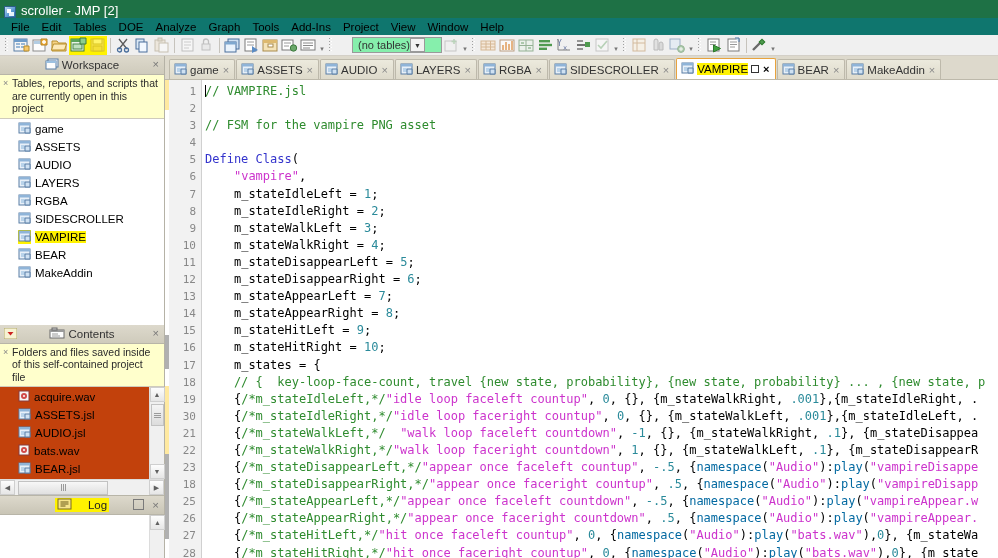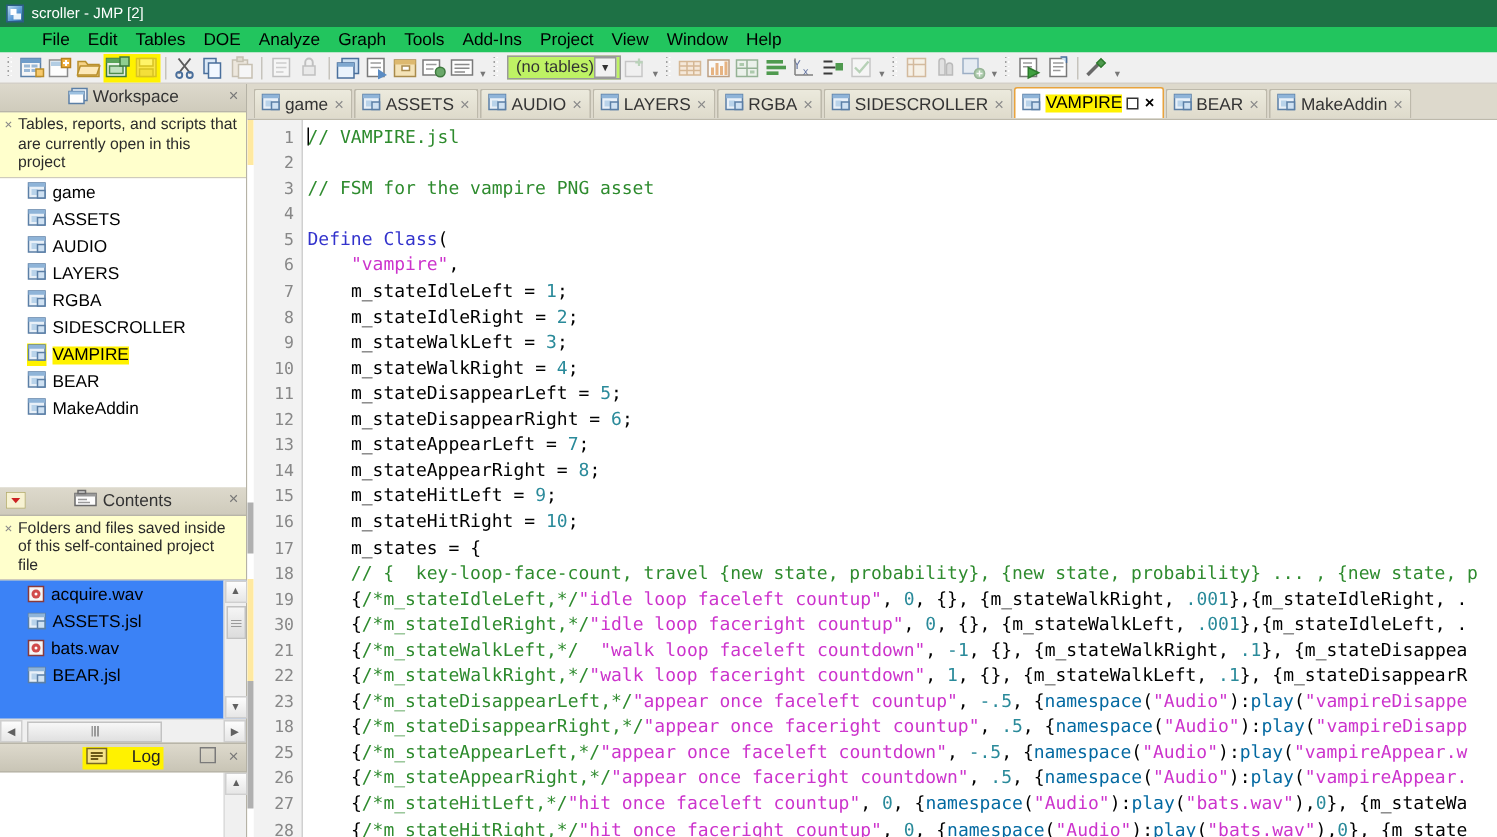--- a/index.html
+++ b/index.html
@@ -6,34 +6,34 @@
   html,body{
     width:998px; height:558px; overflow:hidden;
     font-family:"Liberation Sans", sans-serif;
     background:#f0f0f0;
   }
   #app{ width:998px; height:558px; position:relative; display:flex; flex-direction:column; }
 
   
   .titlebar{
     height:18px; background:#1e7145; color:#ffffff;
-    display:flex; align-items:center; gap:5px; padding-left:4px;
-    font-size:10px; flex:0 0 18px;
+    display:flex; align-items:flex-end; gap:5px; padding-left:4px;
+    font-size:13px; flex:0 0 18px;
   }
   .title-ico{
     width:12px;height:12px;background:linear-gradient(135deg,#b9d9f0 0%,#5d9bd5 55%,#2c6aa0 100%);
     border:1px solid #2c5d86; position:relative; flex:0 0 12px;
   }
   .title-ico::after{content:"";position:absolute;left:2px;top:2px;width:4px;height:4px;background:#fff;}
   .title-ico::before{content:"";position:absolute;right:1px;bottom:1px;width:5px;height:4px;background:#e8f2fa;}
 
   
   .menubar{
-    height:17px; background:#22c55e; display:flex; align-items:center;
-    font-size:11.5px; color:#000; padding-left:22px; flex:0 0 17px;
+    height:17px; background:#0f766e; display:flex; align-items:center;
+    font-size:11.5px; color:#000; padding-left:5px; flex:0 0 17px;
   }
   .menubar .mi{ padding:1px 6px; white-space:nowrap; }
 
   
   .toolbar{
     height:21px; background:#f0f0f0; border-bottom:1px solid #d4d0c8;
     display:flex; align-items:center; padding-left:2px; gap:0px; flex:0 0 21px;
   }
   .grip{ width:6px; height:16px; margin:0 2px; position:relative; flex:0 0 6px;}
   .grip::before{content:"";position:absolute;left:1px;top:1px;width:1px;height:14px;
@@ -41,23 +41,23 @@
   .grip::after{content:"";position:absolute;left:3px;top:1px;width:1px;height:14px;
     background:repeating-linear-gradient(to bottom,#fff 0 1px,transparent 1px 3px);}
   .tbtn{ width:19px;height:19px; display:flex;align-items:center;justify-content:center;
          position:relative; flex:0 0 19px;}
   .tbtn svg{ display:block; }
   .tsep{ width:1px;height:15px;background:#c6c3bc;margin:0 3px; flex:0 0 1px;}
   .tdrop{ width:8px;height:16px;display:flex;align-items:flex-end;justify-content:center;
           font-size:7px;color:#777; flex:0 0 8px;}
   .hl-tool{ background:#fff200; }
   .combo{
-    height:16px; min-width:66px; background:#bef264; border:1px solid #9a9a9a;
-    display:flex;align-items:center; font-size:11px; color:#333; padding:0 2px 0 5px;
-    margin-left:2px; flex:0 0 auto;
+    height:16px; min-width:66px; background:#86efac; border:1px solid #9a9a9a;
+    display:flex;align-items:center; font-size:11px; color:#333; padding:0 16px 0 5px;
+    margin-left:16px; flex:0 0 auto;
   }
   .combo .cbtxt{flex:1;}
   .combo .cbar{width:15px;height:14px;border:1px solid #9a9a9a;background:#f2f2f2;
     display:flex;align-items:center;justify-content:center;font-size:7px;color:#333;}
 
   
   .body{ flex:1; display:flex; min-height:0; background:#ece9d8; }
 
   
   .left{ width:165px; flex:0 0 165px; display:flex; flex-direction:column;
@@ -77,21 +77,21 @@
   }
   .tipbar .tx{position:absolute;left:3px;top:2px;color:#888;font-size:9px;}
   .listbox{ background:#fff; flex:1 1 auto; overflow:hidden; position:relative;
             border-top:1px solid #fff; }
   .litem{ height:18px; display:flex; align-items:center; gap:4px; padding-left:18px;
           font-size:11.5px; color:#000; }
   .litem .lbl{white-space:nowrap;}
   .litem .lbl.hl{background:#fff200;}
 
   
-  .clist-wrap{ flex:0 0 92px; display:flex; background:#3b82f6; position:relative; min-height:0;justify-content:flex-end;}
+  .clist-wrap{ flex:0 0 92px; display:flex; background:#c2410c; position:relative; min-height:0;justify-content:flex-end;}
   .clist{ flex:1; overflow:hidden; padding-top:1px;}
   .vscroll{ width:15px; background:#f0f0f0; border-left:1px solid #dcdcdc;
             display:flex;flex-direction:column; align-items:center; flex:0 0 15px;}
   .vs-arrow{ width:15px;height:15px;background:linear-gradient(to bottom,#fdfdfd,#e6e6e6);
              border:1px solid #cfcfcf;display:flex;align-items:center;justify-content:center;
              font-size:7px;color:#606060;}
   .vs-thumb{ width:13px;height:22px;background:linear-gradient(to bottom,#f5f5f5,#dcdcdc);
              border:1px solid #c2c2c2;margin-top:2px;display:flex;align-items:center;justify-content:center;}
   .vs-thumb i{display:block;width:7px;height:5px;
     background:repeating-linear-gradient(to bottom,#9a9a9a 0 1px,transparent 1px 2px);}
@@ -560,20 +560,29 @@
             <span class="lbl">acquire.wav</span>
           </div>
           <div class="litem">
             <span><svg width="13" height="12">
                   <rect x="1" y="1" width="11" height="10" fill="#e8f0f8" stroke="#5b7fa6"></rect>
                   <rect x="1" y="1" width="11" height="2.5" fill="#8fb4d8"></rect>
                   <rect x="3" y="5" width="4" height="4" fill="#b9d3ea"></rect>
                   <path d="M7 6 l5 0 l0 5 l-5 0z" fill="#cfe1f2" stroke="#5b7fa6"></path>
                 </svg></span>
             <span class="lbl">ASSETS.jsl</span>
+          </div>
+          <div class="litem">
+            <span><svg width="13" height="12">
+                  <rect x="1" y="1" width="11" height="10" fill="#e8f0f8" stroke="#5b7fa6"></rect>
+                  <rect x="1" y="1" width="11" height="2.5" fill="#8fb4d8"></rect>
+                  <rect x="3" y="5" width="4" height="4" fill="#b9d3ea"></rect>
+                  <path d="M7 6 l5 0 l0 5 l-5 0z" fill="#cfe1f2" stroke="#5b7fa6"></path>
+                </svg></span>
+            <span class="lbl">AUDIO.jsl</span>
           </div>
           <div class="litem">
             <span><svg width="12" height="12">
                   <rect x="1" y="1" width="10" height="10" fill="#f5f5f5" stroke="#8a3a3a"></rect>
                   <circle cx="6" cy="6" r="3" fill="#d04a4a"></circle>
                   <circle cx="6" cy="6" r="1" fill="#fff"></circle>
                 </svg></span>
             <span class="lbl">bats.wav</span>
           </div>
           <div class="litem">

